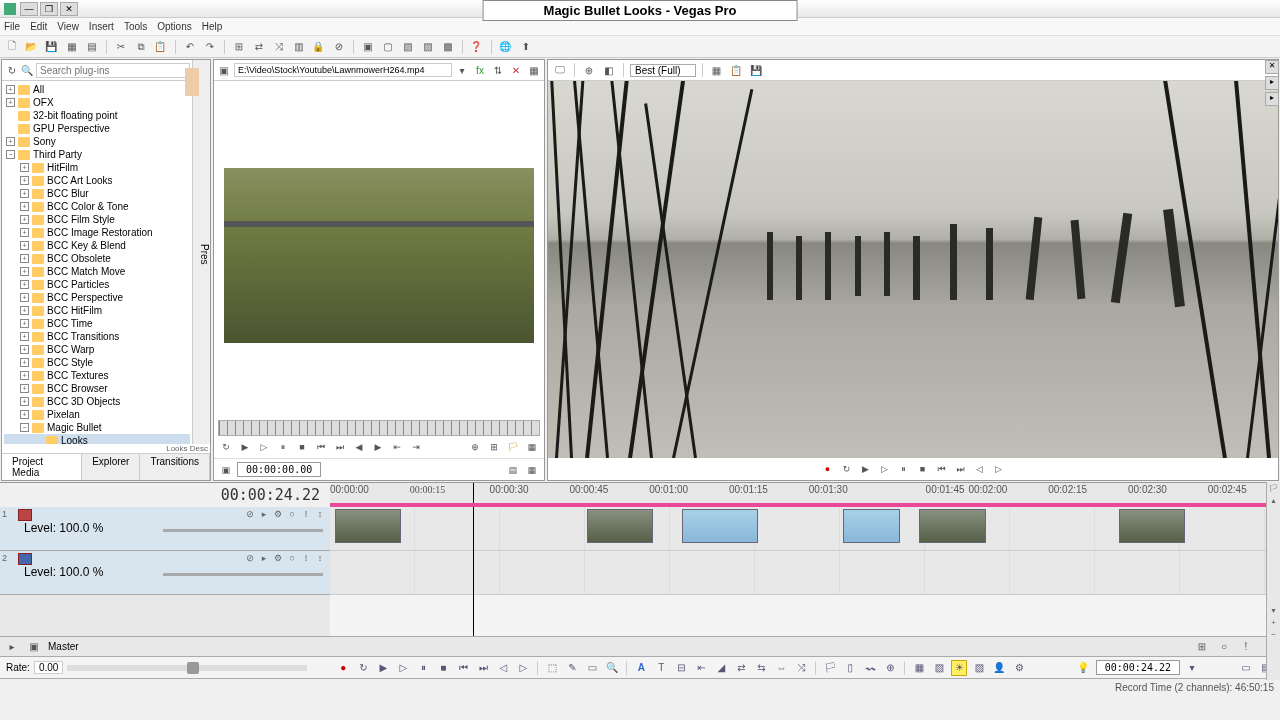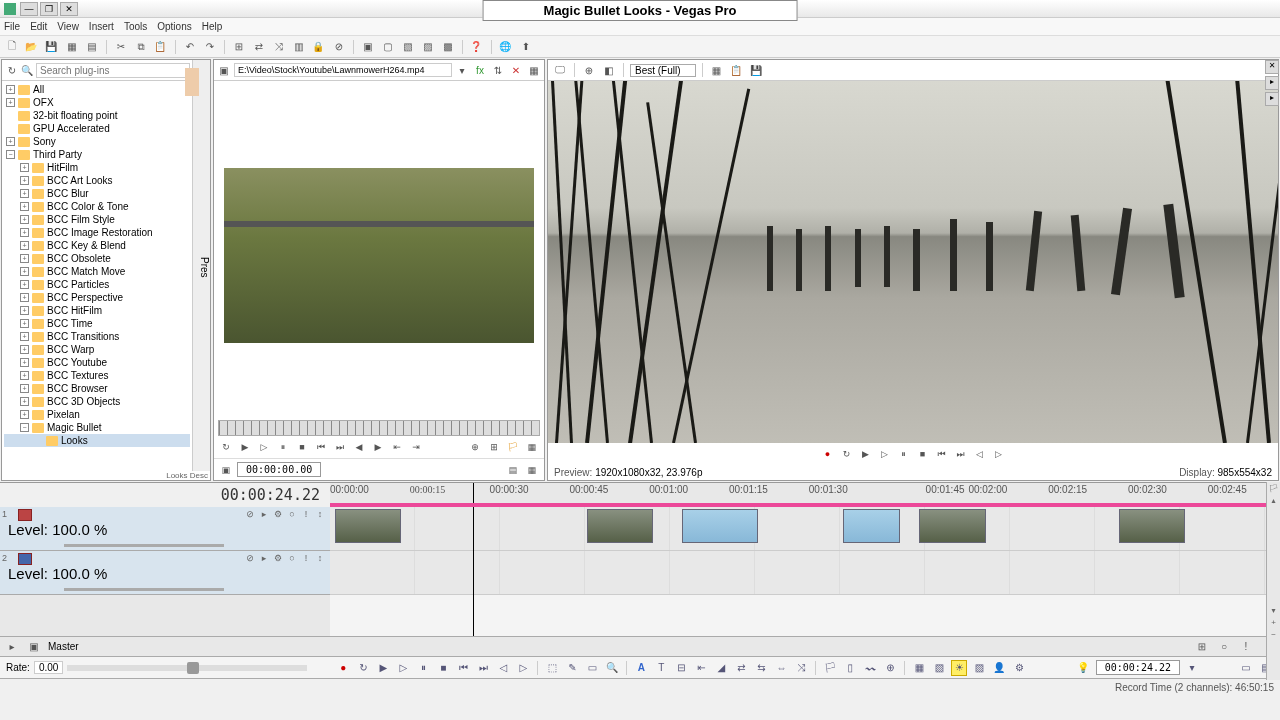--- a/index.html
+++ b/index.html
@@ -55,21 +55,21 @@
 .tl-header-left { width: 330px; display: flex; align-items: center; justify-content: flex-end; padding-right: 10px; }
 .tl-tc { font-family: monospace; font-size: 15px; color: #333; }
 .tl-ruler { flex: 1; background: #e8e8e8; border-bottom: 4px solid #ec4899; position: relative; font-size: 8px; padding-top:12px; }
 .tl-ruler span { position: absolute; top: 1px; color: #555; }
 .tl-tracks { flex: 1; display: flex; overflow: hidden; }
 .track-headers { width: 330px; background: #d8e0e8; }
 .track-hdr { height: 44px; border-bottom: 1px solid #aaa; padding: 2px 4px; position: relative; background:#d8e4ee; }
 .track-hdr .tnum { position: absolute; left: 2px; top: 2px; font-size: 9px; color: #666; }
 .track-hdr .ticons { display:flex; gap:3px; margin-left:14px; }
 .track-hdr .ticons div { width:14px; height:12px; background:#b44; border:1px solid #822; }
-.track-hdr .level { font-size: 15px; margin-top: 4px; margin-left: 4px; }
+.track-hdr .level { font-size: 12px; margin-top: 4px; margin-left: 20px; }
 .track-hdr .slider { height:3px; background:#aaa; margin-top:4px; position:relative; width:160px; margin-left:60px; display:inline-block; }
 .track-hdr .rt-icons { position:absolute; right:4px; top:2px; display:flex; gap:2px; }
 .track-hdr .rt-icons div { width:12px; height:12px; color:#666; font-size:9px; text-align:center; }
 .track-lanes { flex: 1; position: relative; background: #e8e8e8; }
 .lane { height: 44px; border-bottom: 1px solid #ccc; position: relative; background: repeating-linear-gradient(90deg, #e8e8e8 0, #e8e8e8 84px, #ddd 84px, #ddd 85px); }
 .clip { position: absolute; top: 2px; height: 34px; border: 1px solid #667; background: linear-gradient(#9ab, #789); overflow:hidden; }
 .clip.v1 { background: linear-gradient(to bottom, #889080 0%, #566048 100%); }
 .clip.v2 { background: linear-gradient(to bottom, #a8d0e8 0%, #88b8d8 100%); }
 .playhead-tl { position: absolute; top: 0; bottom: 0; width: 1px; background: #000; z-index: 10; }
 .master-row { height: 20px; border-top: 1px solid #aaa; display: flex; align-items: center; padding: 0 4px; gap: 6px; background:#e8e8e8; }
@@ -161,21 +161,21 @@
               <span>OFX</span>
             </div>
             <div class="tree-item">
               <span style="width: 12px; display: inline-block;"></span>
               <span class="fold"></span>
               <span>32-bit floating point</span>
             </div>
             <div class="tree-item">
               <span style="width: 12px; display: inline-block;"></span>
               <span class="fold"></span>
-              <span>GPU Accelerated</span>
+              <span>GPU Perspective</span>
             </div>
             <div class="tree-item">
               <span class="exp">+</span>
               <span class="fold"></span>
               <span>Sony</span>
             </div>
             <div class="tree-item">
               <span class="exp">−</span>
               <span class="fold"></span>
               <span>Third Party</span>
@@ -251,21 +251,21 @@
               <span>BCC Transitions</span>
             </div>
             <div class="tree-item indent">
               <span class="exp">+</span>
               <span class="fold"></span>
               <span>BCC Warp</span>
             </div>
             <div class="tree-item indent">
               <span class="exp">+</span>
               <span class="fold"></span>
-              <span>BCC Youtube</span>
+              <span>BCC Style</span>
             </div>
             <div class="tree-item indent">
               <span class="exp">+</span>
               <span class="fold"></span>
               <span>BCC Textures</span>
             </div>
             <div class="tree-item indent">
               <span class="exp">+</span>
               <span class="fold"></span>
               <span>BCC Browser</span>
@@ -292,20 +292,25 @@
             </div>
           </div>
       </div>
       <div class="pres-col">
         <div>Pres</div>
         <div style="width:14px;height:28px;background:#eca;margin:4px auto;"></div>
       </div>
     </div>
     <div style="font-size:8px;text-align:right;padding-right:2px;color:#666">Looks
 Desc</div>
+    <div class="tabs">
+      <div class="tab active">Project Media</div>
+      <div class="tab">Explorer</div>
+      <div class="tab">Transitions</div>
+    </div>
   </div>
 
   <div class="panel mid-panel">
     <div class="path-bar">
       <div class="tb-btn">▣</div>
       <div class="path-input">E:\Video\Stock\Youtube\LawnmowerH264.mp4</div>
       <div class="tb-btn">▾</div>
       <div class="tb-btn" style="color:#393">fx</div>
       <div class="tb-btn">⇅</div>
       <div class="tb-btn" style="color:#c33">✕</div>
@@ -390,24 +395,20 @@
       <div class="tr-btn">↻</div>
       <div class="tr-btn">▶</div>
       <div class="tr-btn">▷</div>
       <div class="tr-btn">⏸</div>
       <div class="tr-btn">■</div>
       <div class="tr-btn">⏮</div>
       <div class="tr-btn">⏭</div>
       <div class="tr-btn">◁</div>
       <div class="tr-btn">▷</div>
     </div>
-    <div class="info-row">
-      <div><span class="lbl">Preview:</span> <span>1920x1080x32, 23.976p</span></div>
-      <div style="margin-left:auto"><span class="lbl">Display:</span> <span>985x554x32</span></div>
-    </div>
   </div>
   <div class="side-tabs">
     <div>✕</div>
     <div>▸</div>
     <div>▸</div>
   </div>
 </div>
 
 <div class="timeline-section">
   <div class="sm-badge">-16.11</div>

